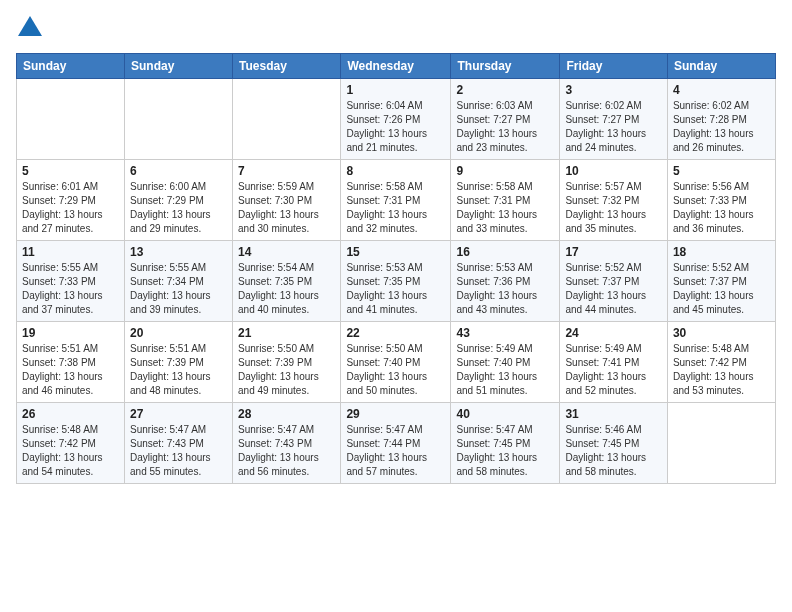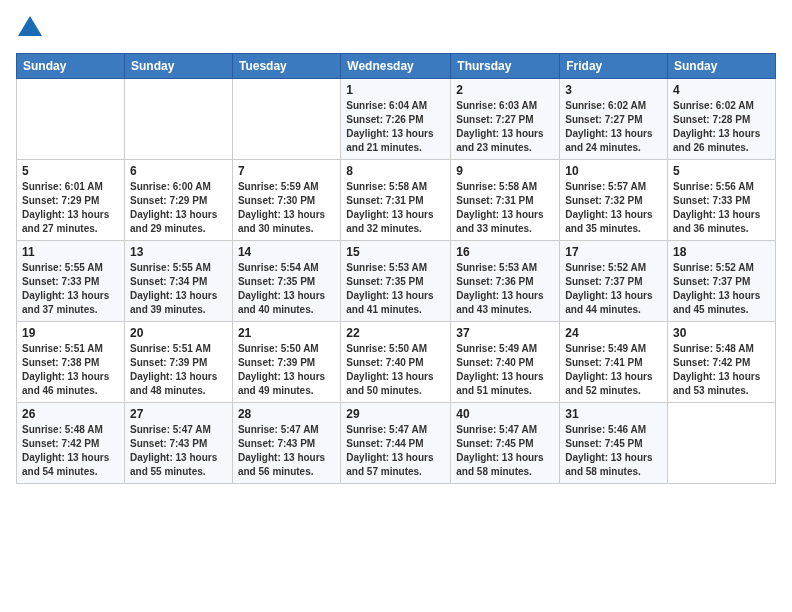--- a/index.html
+++ b/index.html
@@ -75,21 +75,20 @@
     .day-number {
       font-weight: bold;
       font-size: 12px;
       margin-bottom: 2px;
       color: #222;
     }
     .day-info {
       font-size: 10px;
       color: #333;
       line-height: 1.4;
-      font-weight: bold;
     }
     .empty-cell {
       background: #fff !important;
     }
   </style>
 </head>
 <body>
 
 <div class="header">
   <div class="logo">
@@ -211,21 +210,21 @@
         </td>
         <td>
           <div class="day-number">21</div>
           <div class="day-info">Sunrise: 5:50 AM<br>Sunset: 7:39 PM<br>Daylight: 13 hours and 49 minutes.</div>
         </td>
         <td>
           <div class="day-number">22</div>
           <div class="day-info">Sunrise: 5:50 AM<br>Sunset: 7:40 PM<br>Daylight: 13 hours and 50 minutes.</div>
         </td>
         <td>
-          <div class="day-number">37</div>
+          <div class="day-number">43</div>
           <div class="day-info">Sunrise: 5:49 AM<br>Sunset: 7:40 PM<br>Daylight: 13 hours and 51 minutes.</div>
         </td>
         <td>
           <div class="day-number">24</div>
           <div class="day-info">Sunrise: 5:49 AM<br>Sunset: 7:41 PM<br>Daylight: 13 hours and 52 minutes.</div>
         </td>
         <td>
           <div class="day-number">30</div>
           <div class="day-info">Sunrise: 5:48 AM<br>Sunset: 7:42 PM<br>Daylight: 13 hours and 53 minutes.</div>
         </td>

